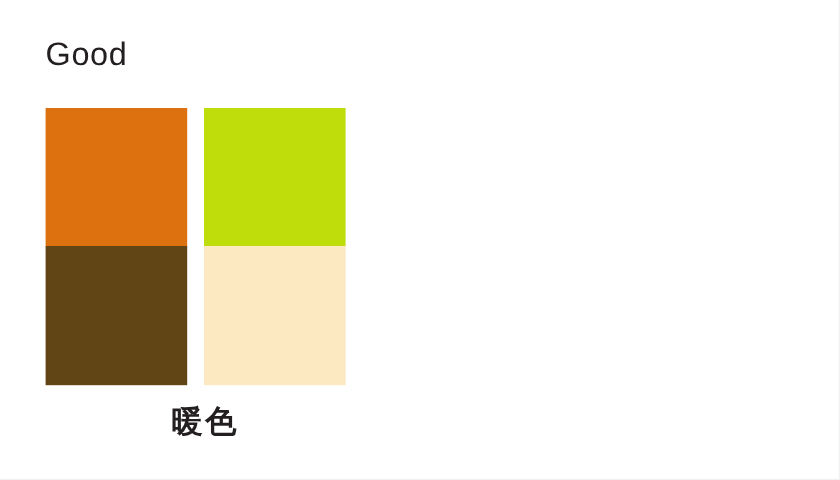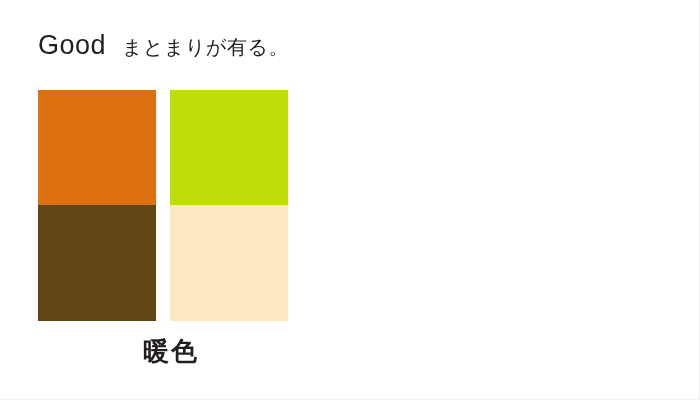--- a/index.html
+++ b/index.html
@@ -92,21 +92,20 @@
 </style>
 </head>
 <body>
 
 <div id="canvas" style="background-color: rgb(255, 255, 255);">
 
   <div class="panel panel-good">
 
     <div class="heading">
       <span class="heading-verdict">Good</span>
-      <span class="heading-note">まとまりが有る。</span>
     </div>
 
     <div class="swatch-grid">
       <div class="swatch-pair">
         <div class="swatch swatch-top" style="background-color: rgb(221, 112, 15);"></div>
         <div class="swatch swatch-bottom" style="background-color: rgb(97, 69, 21);"></div>
       </div>
       <div class="swatch-pair">
         <div class="swatch swatch-top" style="background-color: rgb(190, 221, 11);"></div>
         <div class="swatch swatch-bottom" style="background-color: rgb(252, 232, 193);"></div>

